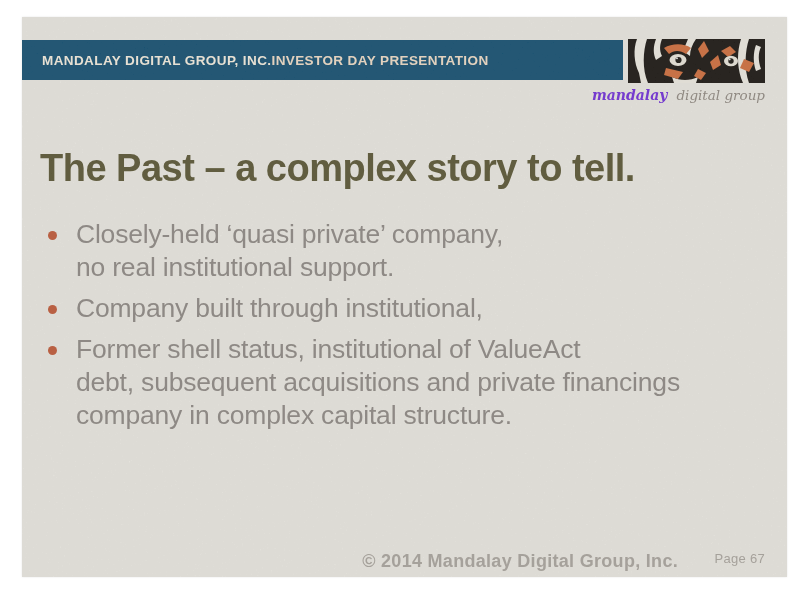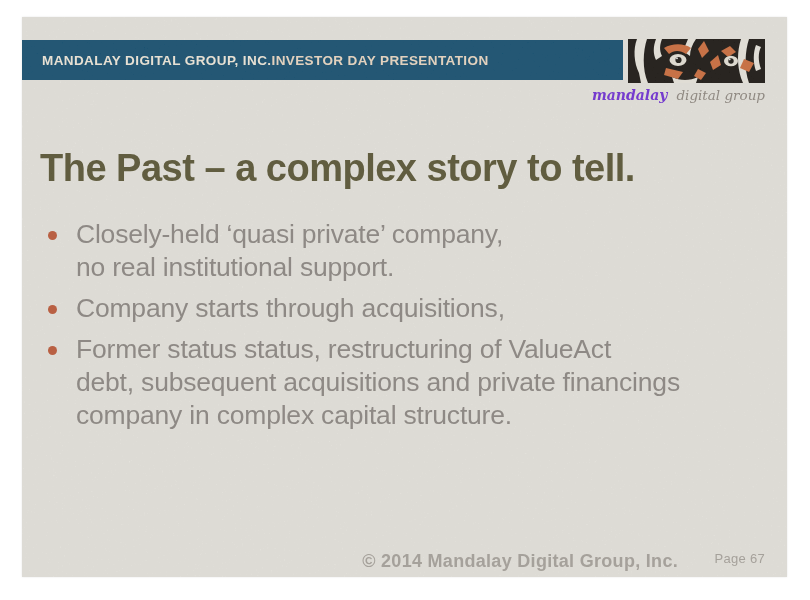--- a/index.html
+++ b/index.html
@@ -198,25 +198,25 @@
   <h1 class="page-title">The Past – a complex story to tell.</h1>
 
   <ul class="bullet-list">
     <li>
       <span class="bullet-dot"></span>
       <span class="bullet-line">Closely-held ‘quasi private’ company,</span>
       <span class="bullet-line">no real institutional support.</span>
     </li>
     <li>
       <span class="bullet-dot"></span>
-      <span class="bullet-line">Company starts through acquisitions,</span>
+      <span class="bullet-line">Company built through institutional,</span>
     </li>
     <li>
       <span class="bullet-dot"></span>
-      <span class="bullet-line">Former status status, restructuring of ValueAct</span>
+      <span class="bullet-line">Former shell status, institutional of ValueAct</span>
       <span class="bullet-line">debt, subsequent acquisitions and private financings</span>
       <span class="bullet-line">company in complex capital structure.</span>
     </li>
   </ul>
 
   <span class="footer-copyright">© 2014 Mandalay Digital Group, Inc.</span>
   <span class="footer-page">Page 67</span>
 
   <svg class="paper-texture" xmlns="http://www.w3.org/2000/svg" width="765" height="560">
     <filter id="paperNoise">

